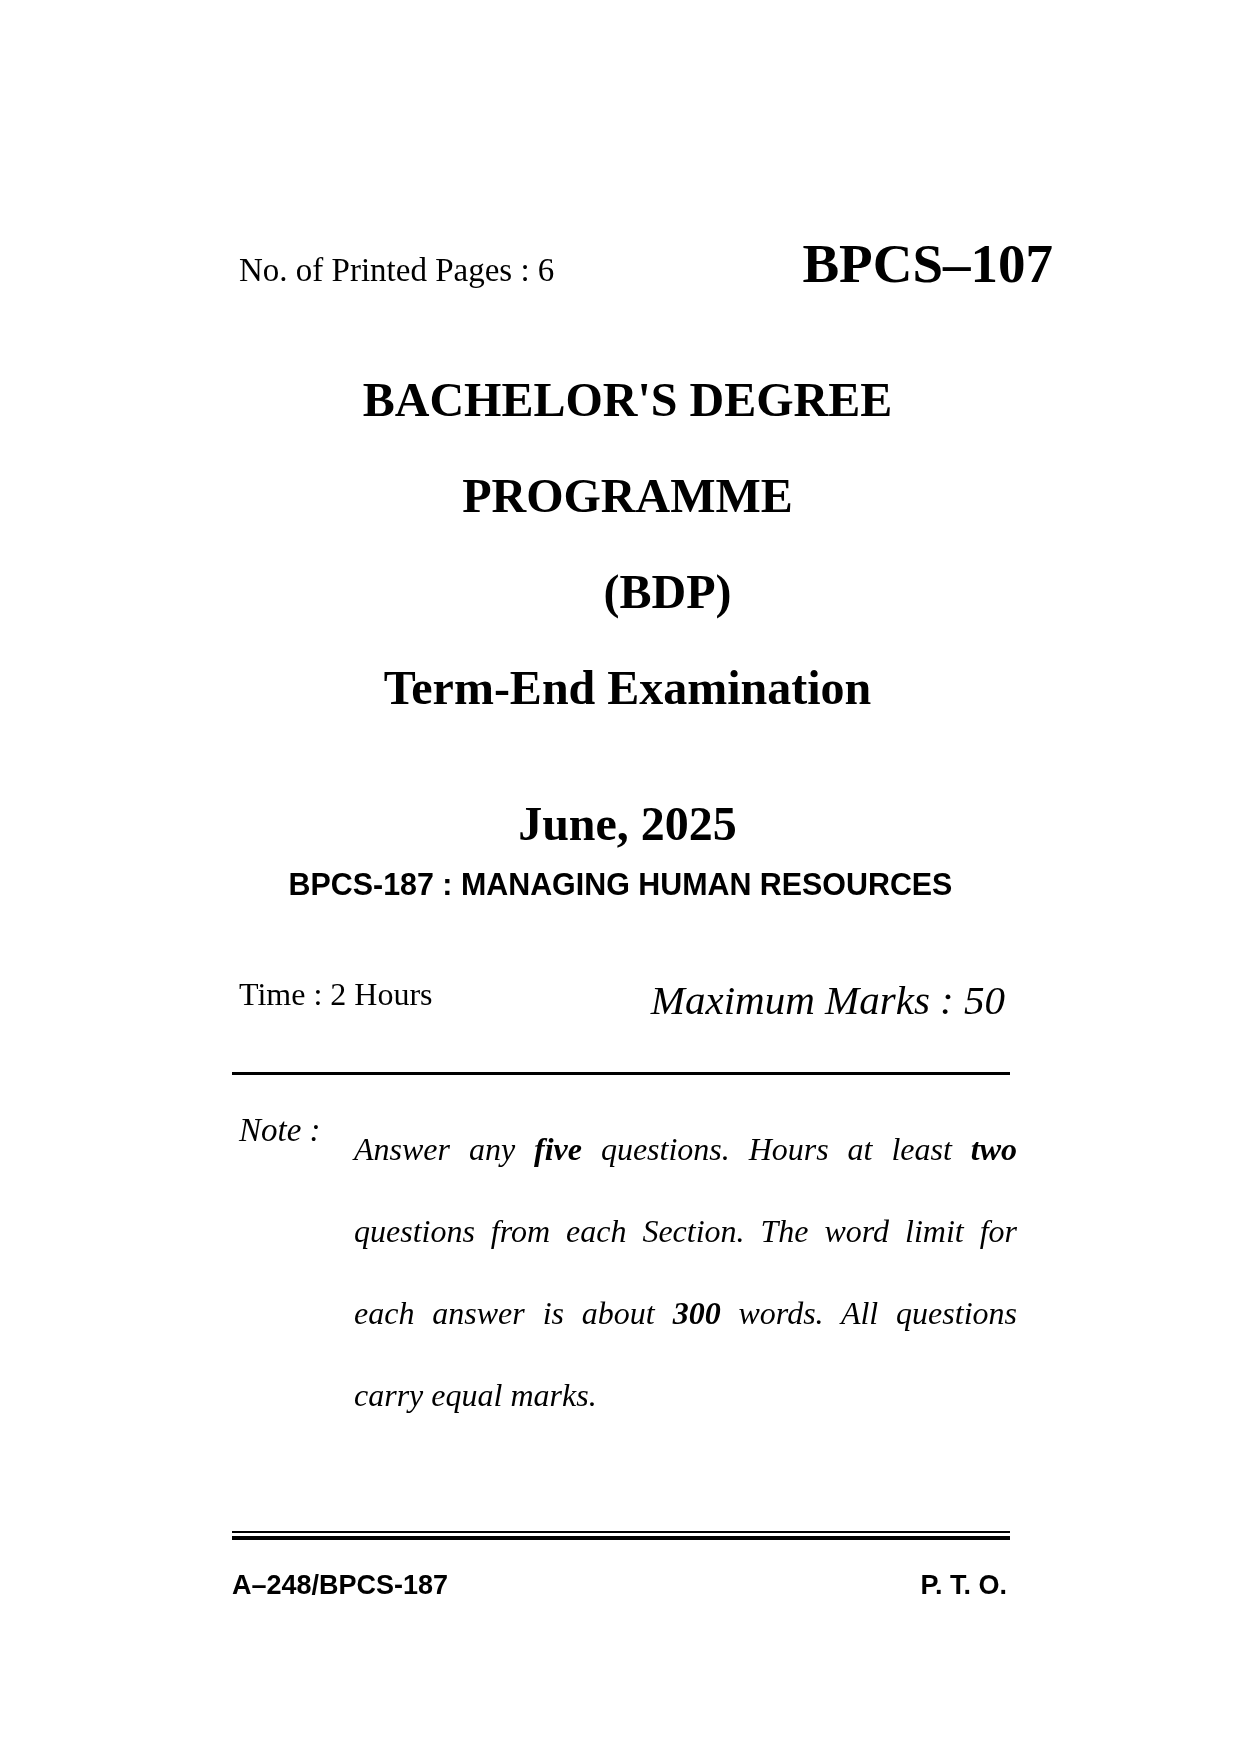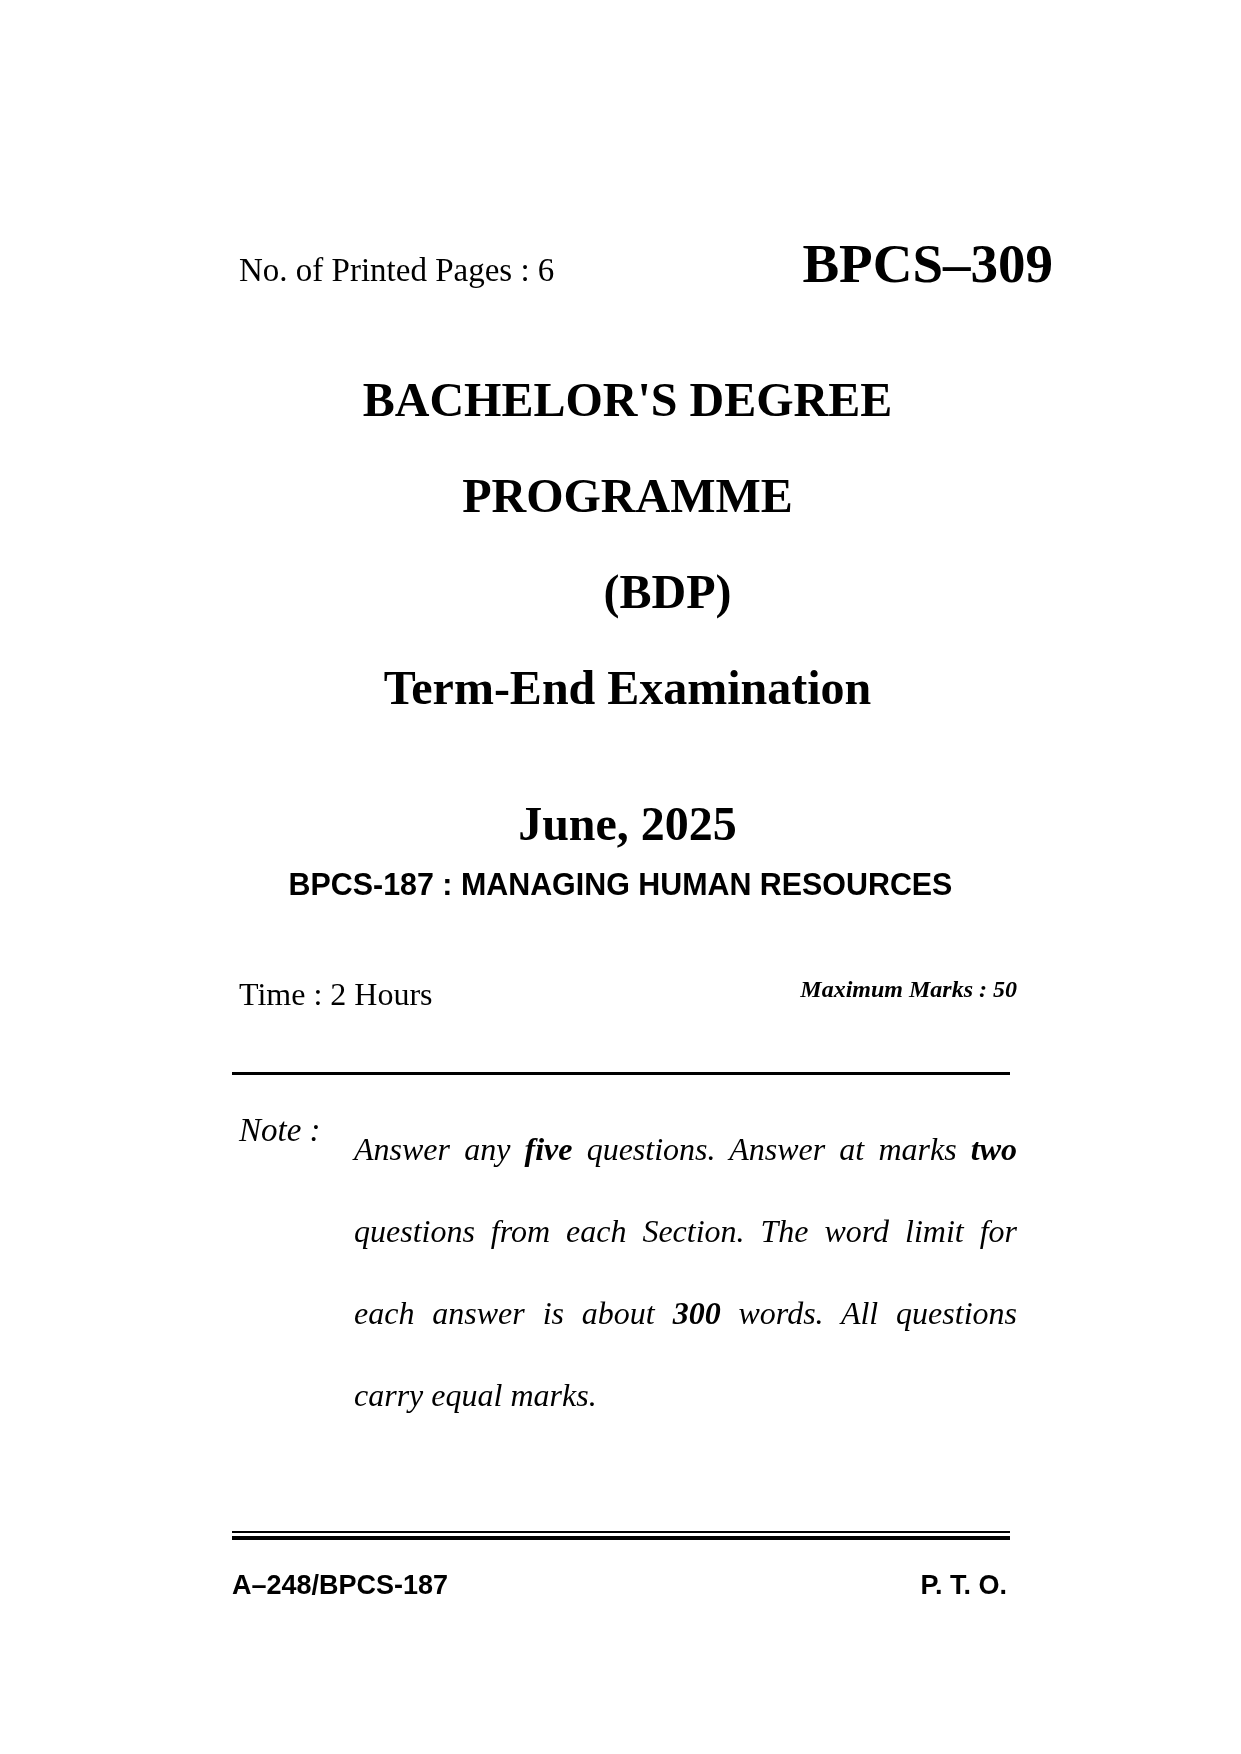--- a/index.html
+++ b/index.html
@@ -5,49 +5,49 @@
   html, body { margin:0; padding:0; background:#ffffff; }
   body { width:1241px; height:1754px; position:relative; overflow:hidden; color:#000; font-family:"DejaVu Serif", serif; }
   .abs { position:absolute; }
   .serif { font-family:"Liberation Serif", "DejaVu Serif", serif;margin-left:7px; }
   .sans { font-family:"Liberation Sans", "DejaVu Sans", sans-serif; }
   .pages { left:232px; top:252px; font-size:33px; }
   .code { right:188px; top:232px; font-size:55px; font-weight:bold; }
   .center { left:0; width:1241px; text-align:center; font-weight:bold; font-size:48px; }
   .subject { left:0; width:1241px; text-align:center; top:866px; font-size:32px; font-weight:bold; transform:scaleX(0.95); }
   .time { left:232px; top:976px; font-size:32px; }
-  .marks { right:224px; top:976px; font-size:24px; font-style:italic;font-weight:bold; }
+  .marks { right:236px; top:976px; font-size:41px; font-style:italic; }
   .hr1 { left:232px; width:778px; top:1072px; height:0; border-top:3px solid #000; }
   .note-label { left:232px; top:1112px; font-size:33px; font-weight:normal; font-style:italic; }
   .note-text { left:347px; top:1108px; width:663px; font-size:32px; font-style:italic; line-height:82px; text-align:justify; text-align-last:left; }
   .note-text b { font-weight:bold; }
   .hr2 { left:232px; width:778px; top:1531px; height:2px; background:#000; }
   .hr3 { left:232px; width:778px; top:1536px; height:4px; background:#000; }
   .footer-left { left:232px; top:1570px; font-size:27px; font-weight:bold; }
   .footer-right { right:234px; top:1570px; font-size:27px; font-weight:bold; }
 </style>
 </head>
 <body>
 
 <div class="abs serif pages">No. of Printed Pages : 6</div>
-<div class="abs serif code">BPCS–309</div>
+<div class="abs serif code">BPCS–107</div>
 
 <div class="abs serif center" style="top:372px;">BACHELOR'S DEGREE</div>
 <div class="abs serif center" style="top:468px;">PROGRAMME</div>
 <div class="abs serif center" style="top:564px;padding-left:40px;">(BDP)</div>
 <div class="abs serif center" style="top:660px;">Term-End Examination</div>
 <div class="abs serif center" style="top:796px;">June, 2025</div>
 
 <div class="abs sans subject">BPCS-187 : MANAGING HUMAN RESOURCES</div>
 
 <div class="abs serif time">Time : 2 Hours</div>
 <div class="abs serif marks">Maximum Marks : 50</div>
 
 <div class="abs hr1"></div>
 
 <div class="abs serif note-label">Note :</div>
-<div class="abs serif note-text"><span>Answer any </span><b>five</b><span> questions. Answer at marks </span><b>two</b><span> questions from each Section. The word limit for each answer is about </span><b>300</b><span> words. All questions carry equal marks.</span></div>
+<div class="abs serif note-text"><span>Answer any </span><b>five</b><span> questions. Hours at least </span><b>two</b><span> questions from each Section. The word limit for each answer is about </span><b>300</b><span> words. All questions carry equal marks.</span></div>
 
 <div class="abs hr2"></div>
 <div class="abs hr3"></div>
 
 <div class="abs sans footer-left">A–248/BPCS-187</div>
 <div class="abs sans footer-right">P. T. O.</div>
 
 </body></html>

